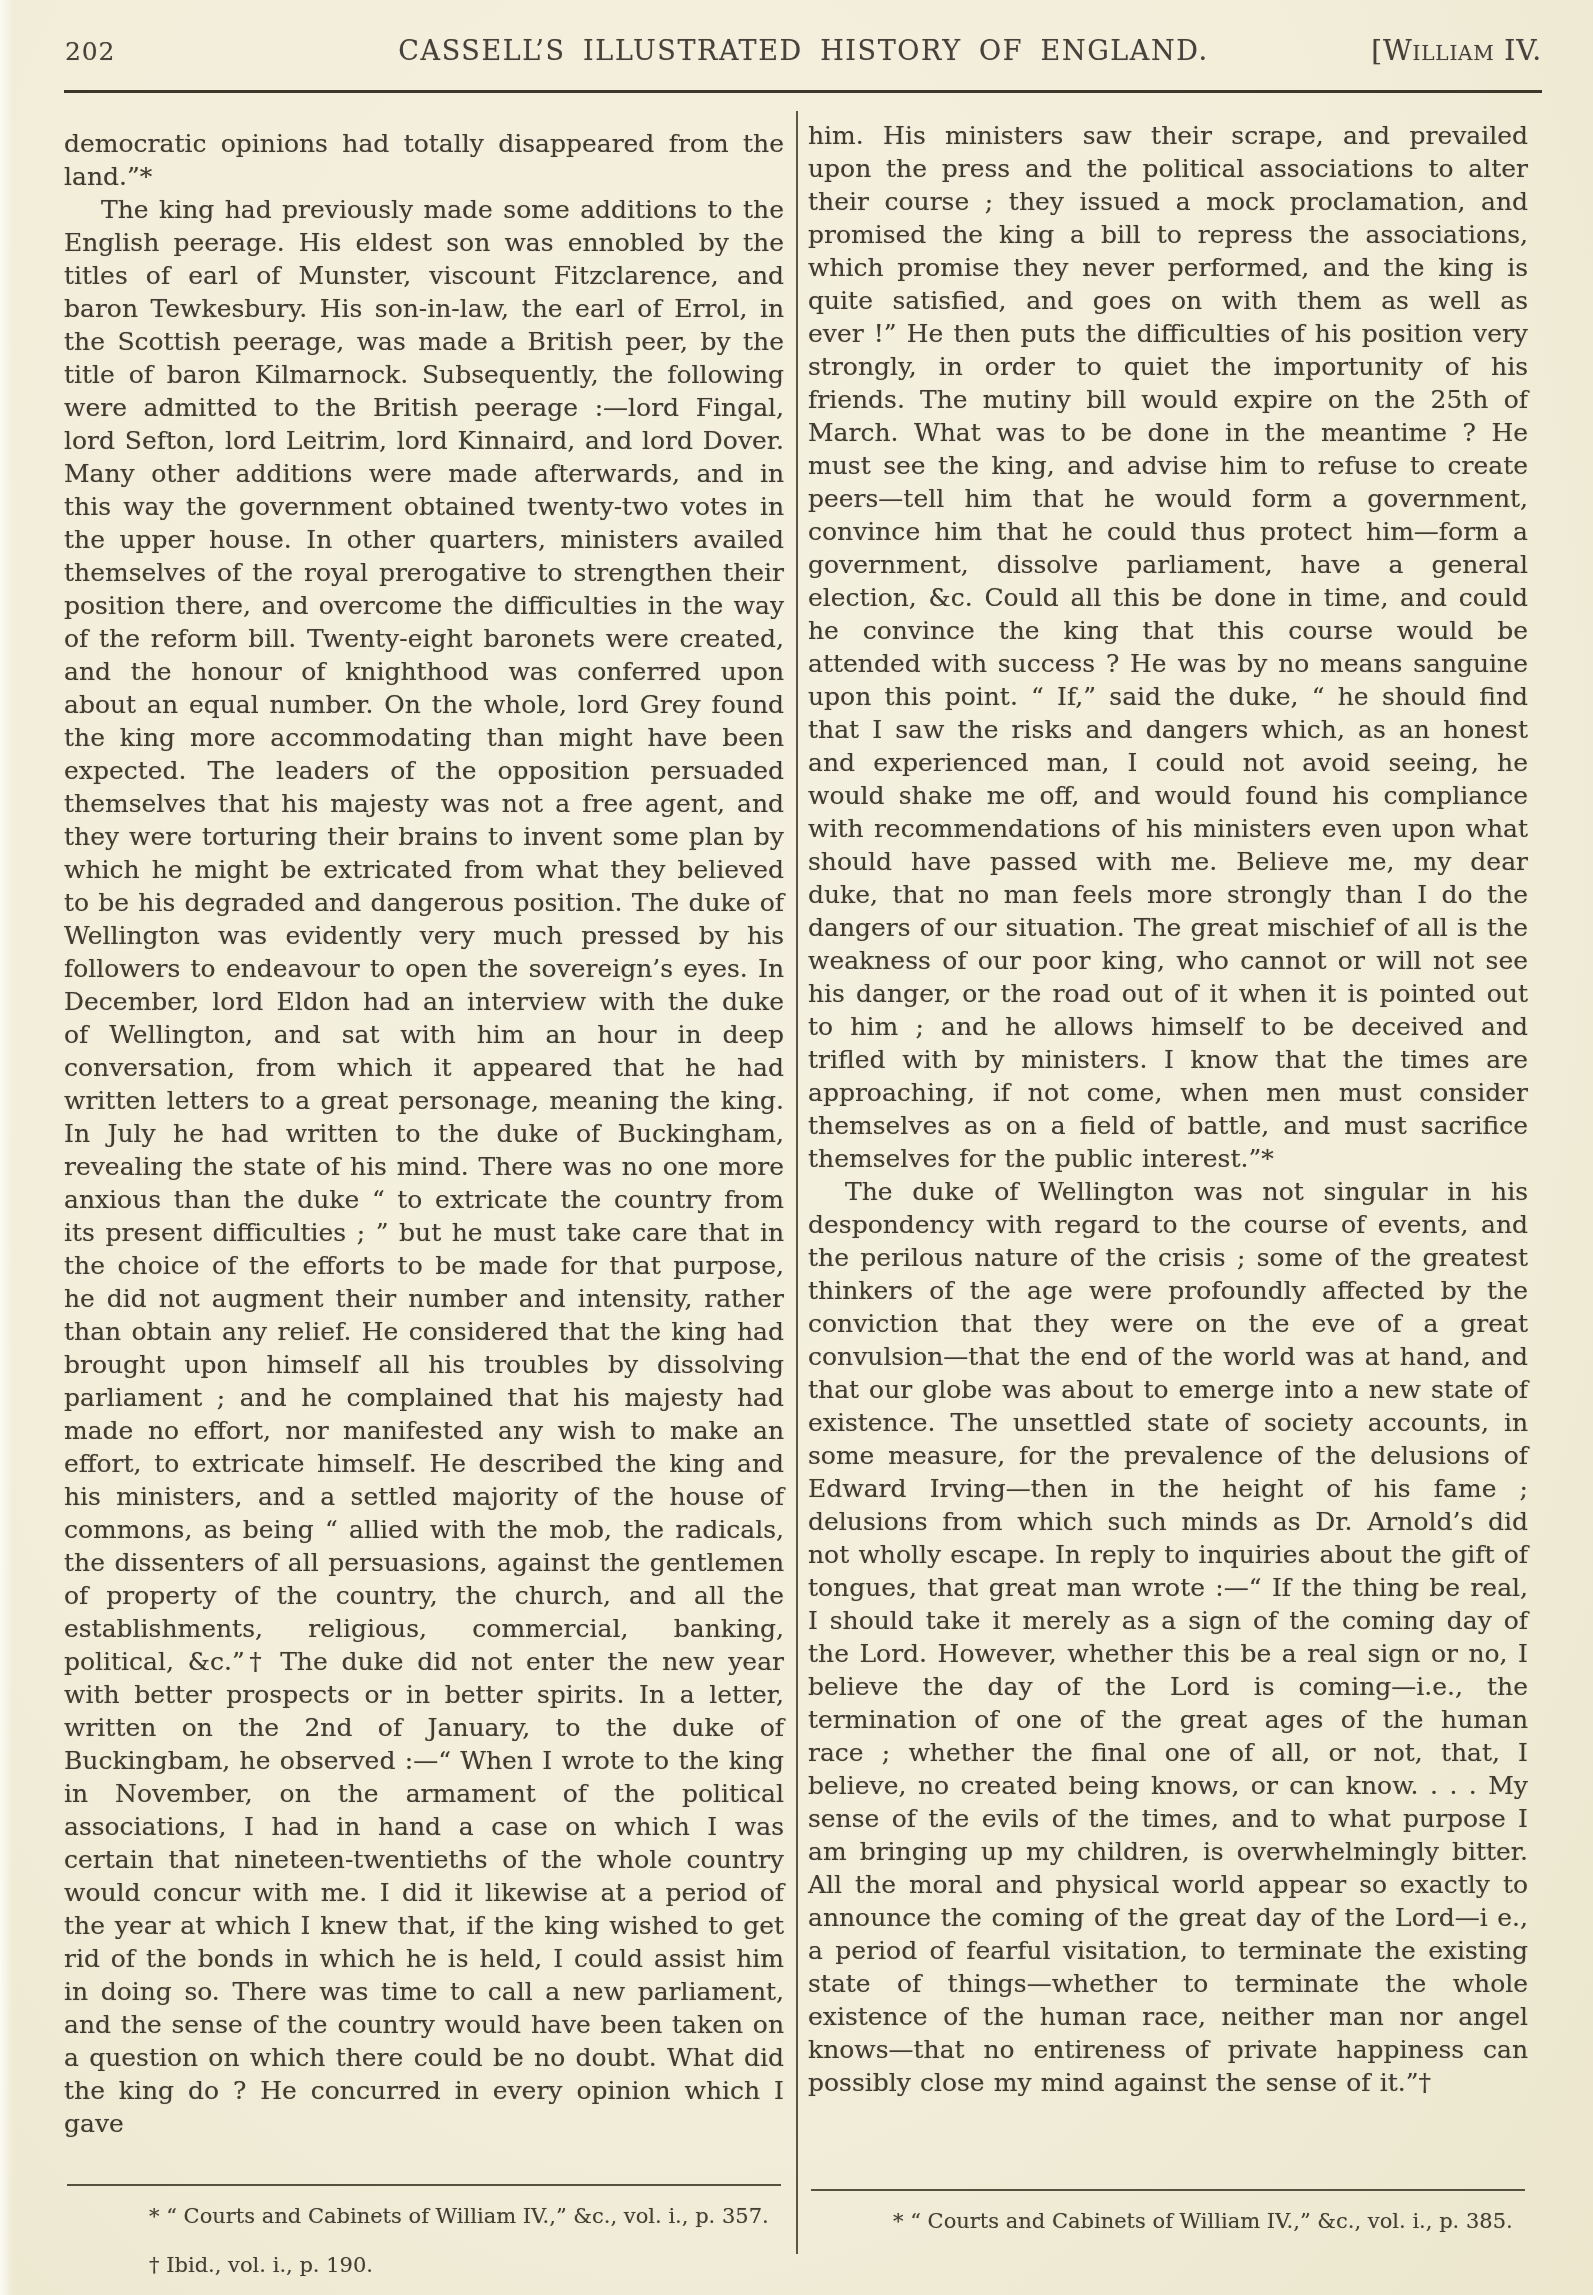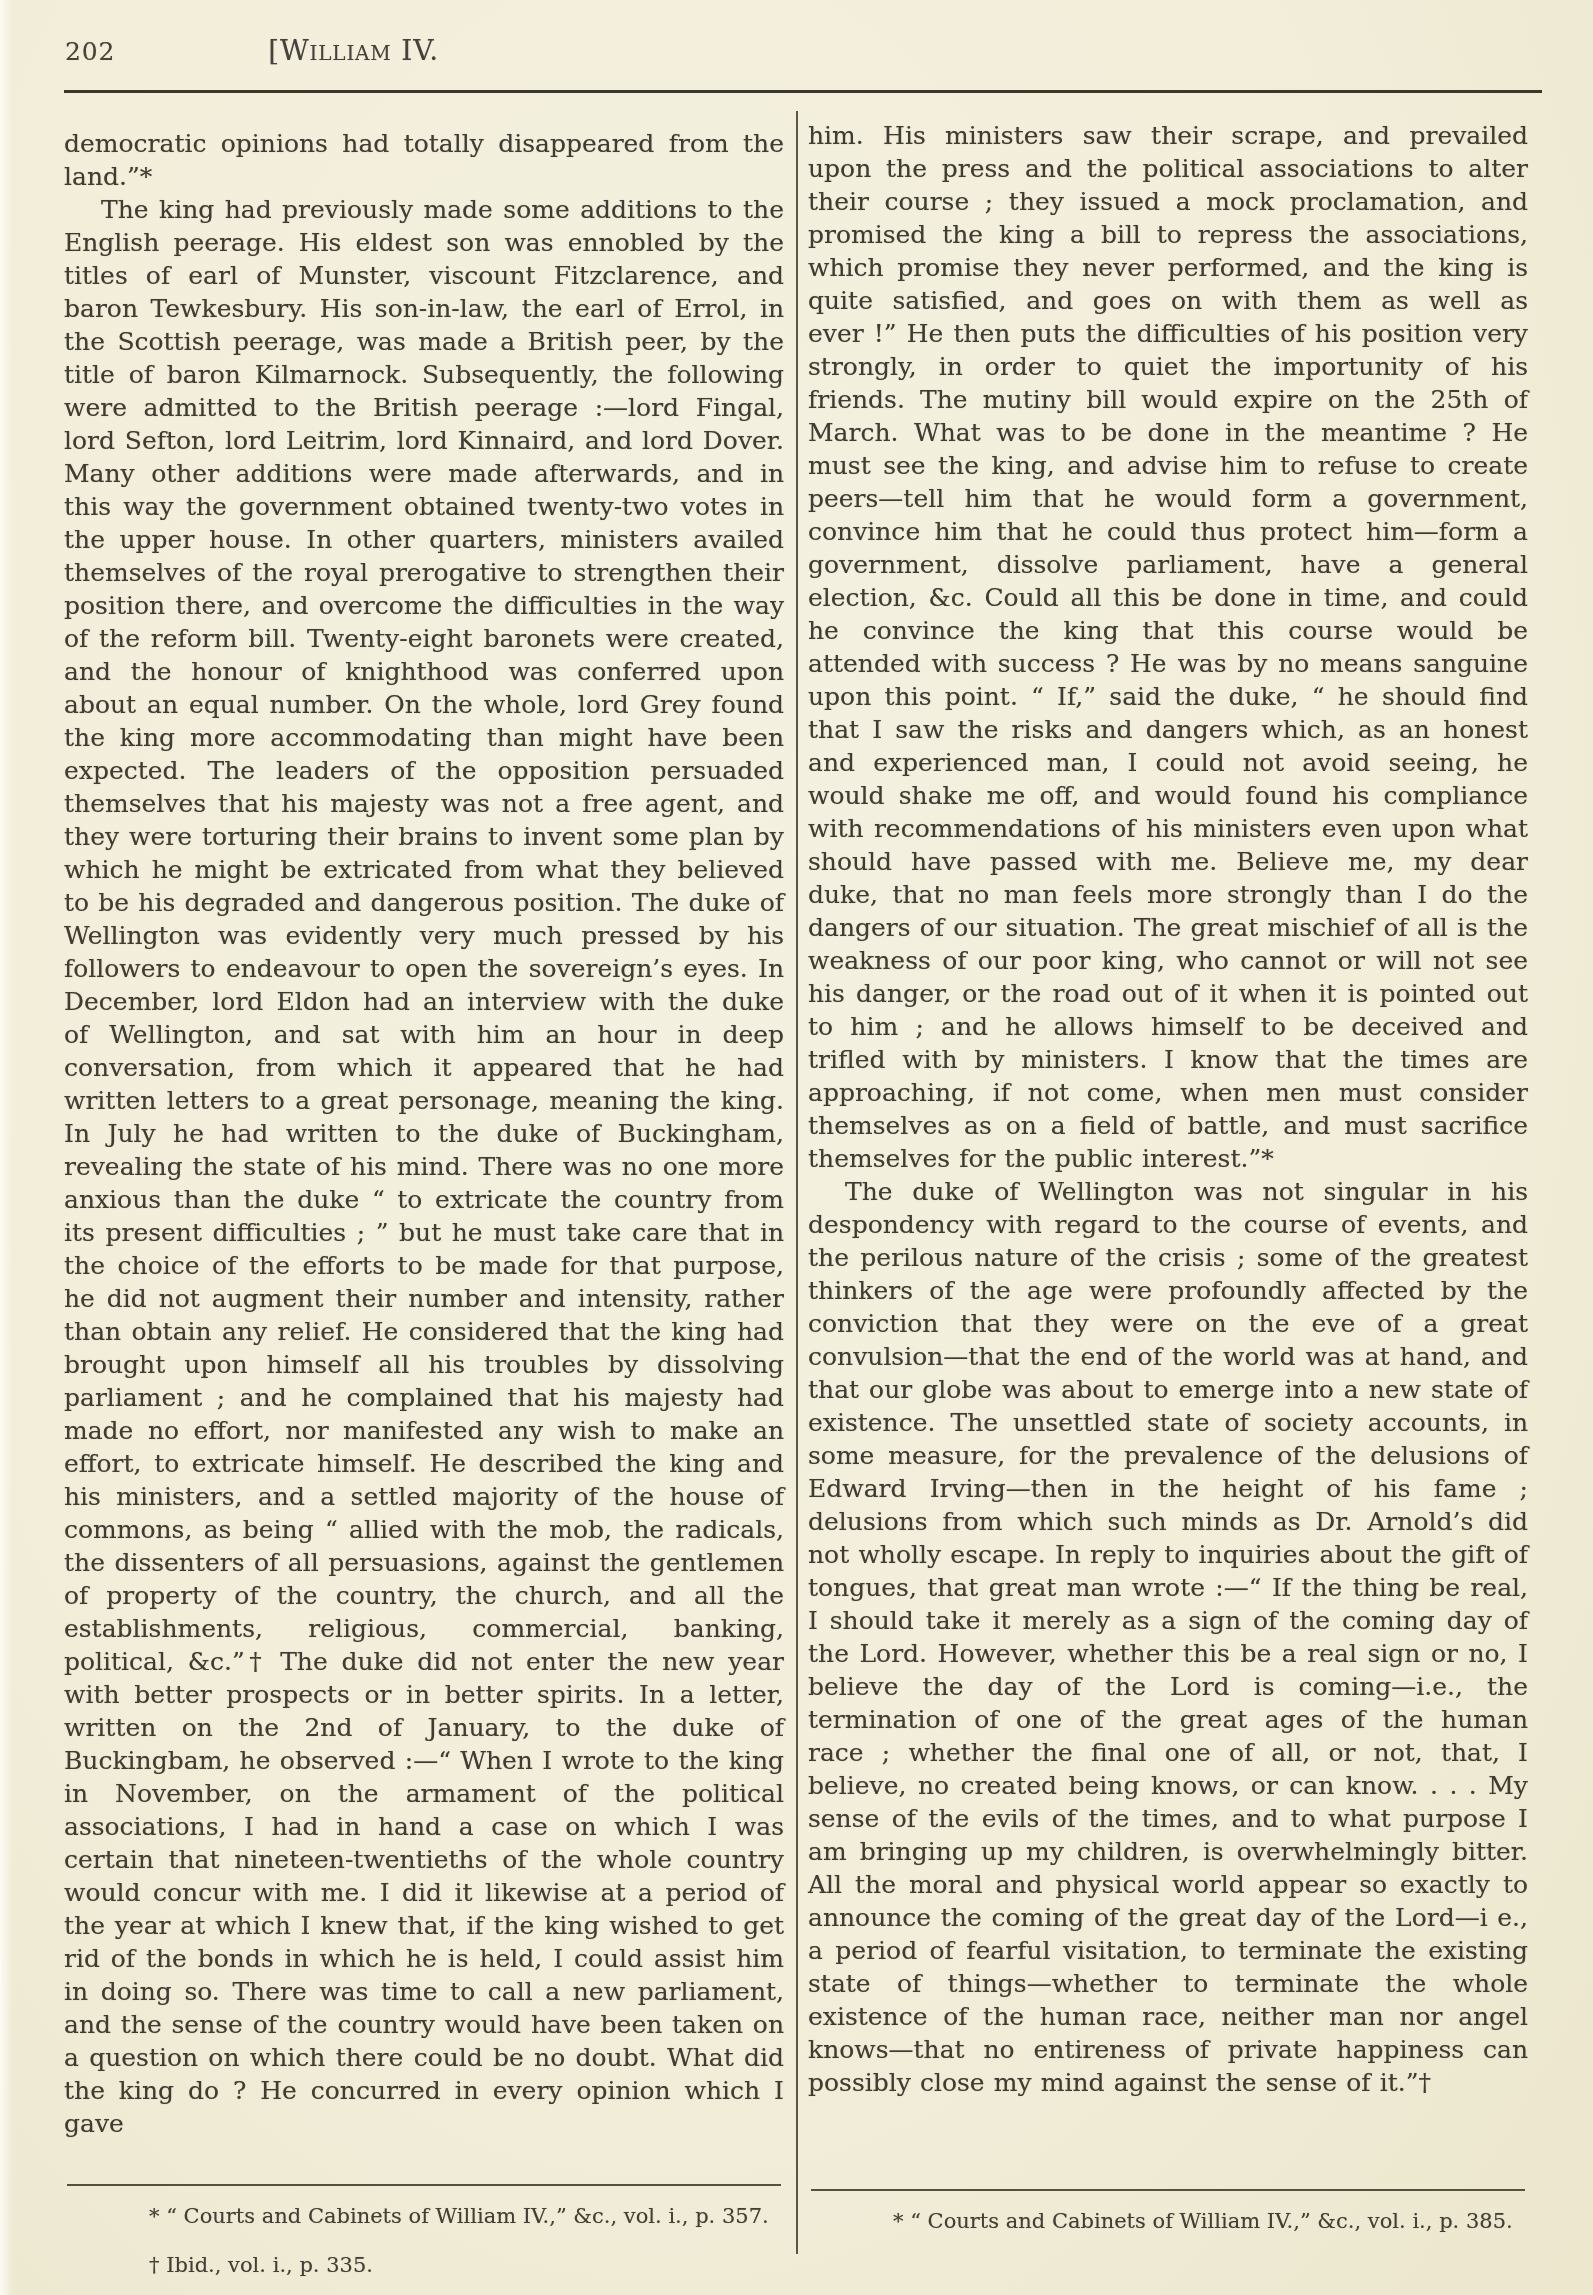--- a/index.html
+++ b/index.html
@@ -88,40 +88,41 @@
     text-shadow: 0 0 0.8px rgba(60,56,46,.4);
   }
 </style>
 </head>
 <body>
 
 <div class="page">
 
   <header class="running-head">
     <span class="pagenum">202</span>
+    <span class="title">CASSELL’S ILLUSTRATED HISTORY OF ENGLAND.</span>
     <span class="regnal">[William IV.</span>
   </header>
 
   <div class="head-rule"></div>
   <div class="col-divider"></div>
 
   <section class="column left">
     <p class="para">democratic opinions had totally disappeared from the land.”*</p>
     <p class="para indent">The king had previously made some additions to the English peerage. His eldest son was ennobled by the titles of earl of Munster, viscount Fitzclarence, and baron Tewkesbury. His son-in-law, the earl of Errol, in the Scottish peerage, was made a British peer, by the title of baron Kilmarnock. Subsequently, the following were admitted to the British peerage&nbsp;:—lord Fingal, lord Sefton, lord Leitrim, lord Kinnaird, and lord Dover. Many other additions were made afterwards, and in this way the government obtained twenty-two votes in the upper house. In other quarters, ministers availed themselves of the royal prerogative to strengthen their position there, and overcome the difficulties in the way of the reform bill. Twenty-eight baronets were created, and the honour of knighthood was conferred upon about an equal number. On the whole, lord Grey found the king more accommodating than might have been expected. The leaders of the opposition persuaded themselves that his majesty was not a free agent, and they were torturing their brains to invent some plan by which he might be extricated from what they believed to be his degraded and dangerous position. The duke of Wellington was evidently very much pressed by his followers to endeavour to open the sovereign’s eyes. In December, lord Eldon had an interview with the duke of Wellington, and sat with him an hour in deep conversation, from which it appeared that he had written letters to a great personage, meaning the king. In July he had written to the duke of Buckingham, revealing the state of his mind. There was no one more anxious than the duke “&nbsp;to extricate the country from its present difficulties&nbsp;;&nbsp;” but he must take care that in the choice of the efforts to be made for that purpose, he did not augment their number and intensity, rather than obtain any relief. He considered that the king had brought upon himself all his troubles by dissolving parliament&nbsp;; and he complained that his majesty had made no effort, nor manifested any wish to make an effort, to extricate himself. He described the king and his ministers, and a settled majority of the house of commons, as being “&nbsp;allied with the mob, the radicals, the dissenters of all persuasions, against the gentlemen of property of the country, the church, and all the establishments, religious, commercial, banking, political, &amp;c.”† The duke did not enter the new year with better prospects or in better spirits. In a letter, written on the 2nd of January, to the duke of Buckingbam, he observed&nbsp;:—“&nbsp;When I wrote to the king in November, on the armament of the political associations, I had in hand a case on which I was certain that nineteen-twentieths of the whole country would concur with me. I did it likewise at a period of the year at which I knew that, if the king wished to get rid of the bonds in which he is held, I could assist him in doing so. There was time to call a new parliament, and the sense of the country would have been taken on a question on which there could be no doubt. What did the king do&nbsp;? He concurred in every opinion which I gave</p>
   </section>
 
   <section class="column right">
     <p class="para">him. His ministers saw their scrape, and prevailed upon the press and the political associations to alter their course&nbsp;; they issued a mock proclamation, and promised the king a bill to repress the associations, which promise they never performed, and the king is quite satisfied, and goes on with them as well as ever&nbsp;!” He then puts the difficulties of his position very strongly, in order to quiet the importunity of his friends. The mutiny bill would expire on the 25th of March. What was to be done in the meantime&nbsp;? He must see the king, and advise him to refuse to create peers—tell him that he would form a government, convince him that he could thus protect him—form a government, dissolve parliament, have a general election, &amp;c. Could all this be done in time, and could he convince the king that this course would be attended with success&nbsp;? He was by no means sanguine upon this point. “&nbsp;If,” said the duke, “&nbsp;he should find that I saw the risks and dangers which, as an honest and experienced man, I could not avoid seeing, he would shake me off, and would found his compliance with recommendations of his ministers even upon what should have passed with me. Believe me, my dear duke, that no man feels more strongly than I do the dangers of our situation. The great mischief of all is the weakness of our poor king, who cannot or will not see his danger, or the road out of it when it is pointed out to him&nbsp;; and he allows himself to be deceived and trifled with by ministers. I know that the times are approaching, if not come, when men must consider themselves as on a field of battle, and must sacrifice themselves for the public interest.”*</p>
     <p class="para indent">The duke of Wellington was not singular in his despondency with regard to the course of events, and the perilous nature of the crisis&nbsp;; some of the greatest thinkers of the age were profoundly affected by the conviction that they were on the eve of a great convulsion—that the end of the world was at hand, and that our globe was about to emerge into a new state of existence. The unsettled state of society accounts, in some measure, for the prevalence of the delusions of Edward Irving—then in the height of his fame&nbsp;; delusions from which such minds as Dr. Arnold’s did not wholly escape. In reply to inquiries about the gift of tongues, that great man wrote&nbsp;:—“&nbsp;If the thing be real, I should take it merely as a sign of the coming day of the Lord. However, whether this be a real sign or no, I believe the day of the Lord is coming—i.e., the termination of one of the great ages of the human race&nbsp;; whether the final one of all, or not, that, I believe, no created being knows, or can know.&nbsp;.&nbsp;.&nbsp;. My sense of the evils of the times, and to what purpose I am bringing up my children, is overwhelmingly bitter. All the moral and physical world appear so exactly to announce the coming of the great day of the Lord—i e., a period of fearful visitation, to terminate the existing state of things—whether to terminate the whole existence of the human race, neither man nor angel knows—that no entireness of private happiness can possibly close my mind against the sense of it.”†</p>
   </section>
 
   <div class="footnote-block leftfn">
     <div class="fn-rule"></div>
     <p class="footnote">* “&nbsp;Courts and Cabinets of William IV.,” &amp;c., vol. i., p. 357.</p>
-    <p class="footnote">† Ibid., vol. i., p. 335.</p>
+    <p class="footnote">† Ibid., vol. i., p. 190.</p>
   </div>
 
   <div class="footnote-block rightfn">
     <div class="fn-rule"></div>
     <p class="footnote">* “&nbsp;Courts and Cabinets of William IV.,” &amp;c., vol. i., p. 385.</p>
   </div>
 
 </div>
 
 

